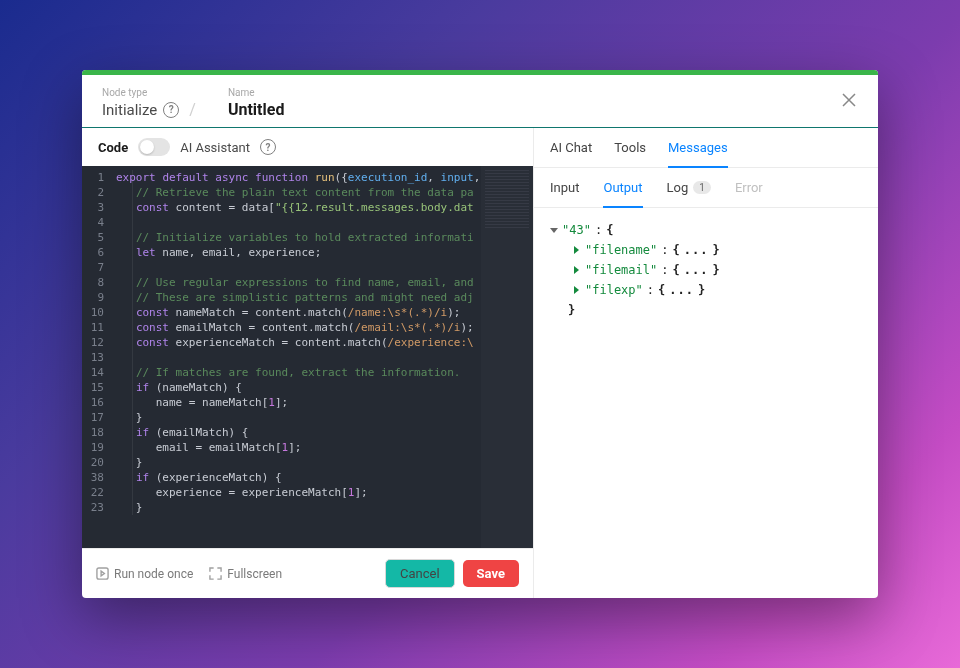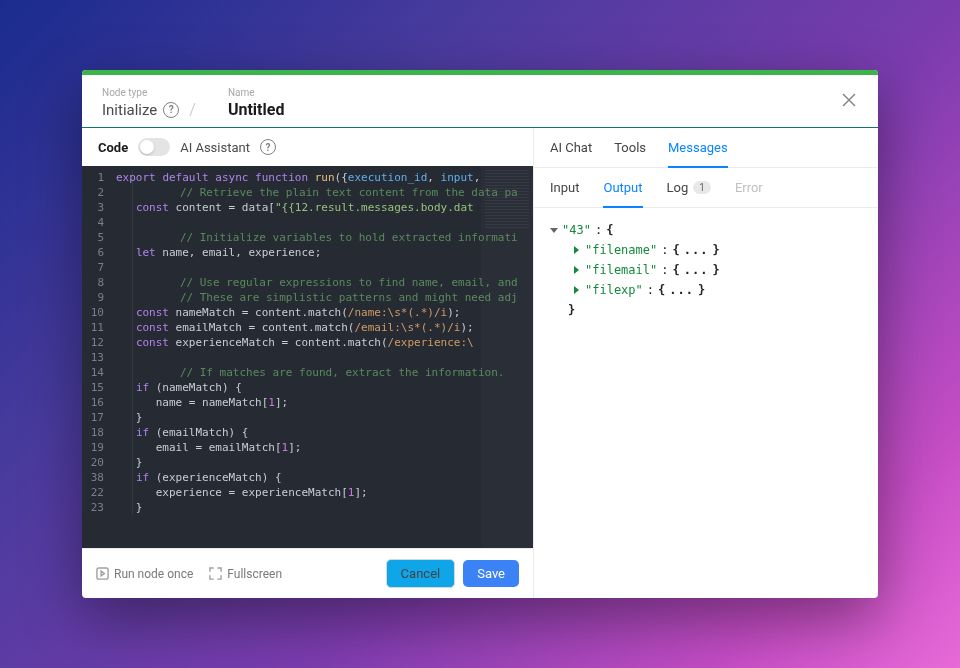--- a/index.html
+++ b/index.html
@@ -118,21 +118,21 @@
       padding: 4px 0;
       color: #c8ccd4;
       white-space: pre;
       overflow: hidden;
     }
     .code-line { height: 15px; padding-left: 4px; position: relative; }
     .guide { position: absolute; left: 20px; top:0; bottom:0; width:1px; background: rgba(255,255,255,0.07); }
     .kw { color: #b084eb; }
     .kw2 { color: #b084eb; }
     .fn { color: #e5c07b; }
-    .com { color: #5a8a5c; margin-left: 44px; }
+    .com { color: #5a8a5c; }
     .str { color: #98c379; }
     .re { color: #d19a66; }
     .num { color: #c678dd; }
     .id { color: #61afef; }
     .minimap {
       position: absolute; right: 0; top: 0;
       width: 52px; height: 100%;
       background: rgba(255,255,255,0.02);
       pointer-events: none;
     }
@@ -157,27 +157,27 @@
     .foot-action + .foot-action { margin-left: 16px; }
     .foot-action svg { width: 13px; height: 13px; stroke: #a0a0a0; fill: none; stroke-width: 1.5; }
     .foot-spacer { flex: 1; }
     .btn {
       padding: 6px 14px;
       border-radius: 5px;
       font-size: 13px;
       cursor: pointer;
     }
     .btn-cancel {
-      background: #0ea5e9; border: 1px solid #d8d8d8;
+      background: #14b8a6; border: 1px solid #d8d8d8;
       color: #444; margin-right: 8px;
     }
     .btn-save {
-      background: #3b82f6;
+      background: #ef4444;
       color: #fff; border: none;
-      font-weight: 400;
+      font-weight: 700;
     }
     .right-pane {
       flex: 1; display: flex; flex-direction: column;
       min-height: 0;
     }
     .r-tabs-1, .r-tabs-2 {
       display: flex; align-items: flex-start;
       padding: 0 16px;
       gap: 22px;
       border-bottom: 1px solid #ebebeb;

